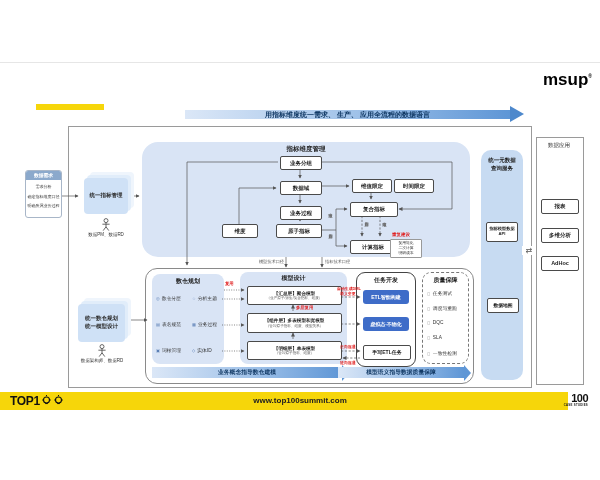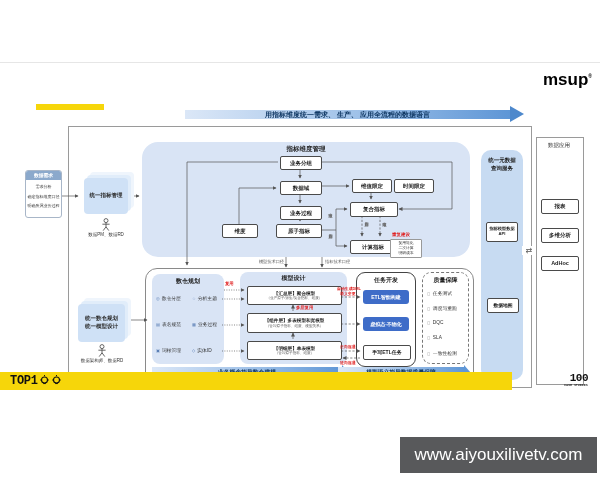--- a/index.html
+++ b/index.html
@@ -251,41 +251,39 @@
     <path class="ln dot" marker-end="url(#ar)" d="M222,325 H244"></path>
     <path class="ln dot" marker-end="url(#ar)" d="M222,351 H244"></path>
     <path class="ln" marker-end="url(#ar)" d="M293,311 V305"></path>
     <path class="ln" marker-end="url(#ar)" d="M293,339 V333"></path>
     <path class="ln dash" marker-end="url(#ar)" d="M341,297 H360"></path>
     <path class="ln dash" marker-end="url(#ar)" d="M341,324 H360"></path>
     <path class="ln dash" marker-end="url(#ar)" d="M341,351 H360"></path>
     <path class="ln dash" marker-end="url(#ar)" d="M360,358 H343"></path>
   </svg>
 
-  <div class="abs z3" style="left:0;top:372px;width:512px;height:18px;background:#f6d60a;font-family:Liberation Mono, monospace;">
+  <div class="abs z3" style="left:0;top:392px;width:568px;height:18px;background:#f6d60a;">
     <div class="abs" style="left:10px;top:1.5px;display:flex;align-items:center;gap:1px;">
       <span style="font-size:12px;font-weight:900;color:#111;letter-spacing:-.3px;">TOP1</span>
       <svg width="11" height="13" viewBox="0 0 11 13">
         <circle cx="5.5" cy="6" r="3" fill="none" stroke="#111" stroke-width="1.1"></circle>
         <line x1="4.2" y1="9.5" x2="6.8" y2="9.5" stroke="#111" stroke-width="1.1"></line>
         <line x1="5.5" y1="1" x2="5.5" y2="2.2" stroke="#111" stroke-width="1"></line>
         <line x1="1.2" y1="6" x2="2.2" y2="6" stroke="#111" stroke-width="1"></line>
         <line x1="8.8" y1="6" x2="9.8" y2="6" stroke="#111" stroke-width="1"></line>
       </svg>
       <svg width="11" height="13" viewBox="0 0 11 13">
         <circle cx="5.5" cy="6" r="3" fill="none" stroke="#111" stroke-width="1.1"></circle>
         <line x1="4.2" y1="9.5" x2="6.8" y2="9.5" stroke="#111" stroke-width="1.1"></line>
         <line x1="5.5" y1="1" x2="5.5" y2="2.2" stroke="#111" stroke-width="1"></line>
         <line x1="1.2" y1="6" x2="2.2" y2="6" stroke="#111" stroke-width="1"></line>
         <line x1="8.8" y1="6" x2="9.8" y2="6" stroke="#111" stroke-width="1"></line>
       </svg>
     </div>
+    <div class="abs" style="left:0;top:4px;width:600px;text-align:center;font-size:8px;font-weight:700;color:#222;">www.top100summit.com</div>
     <div class="abs" style="left:550px;top:1px;text-align:right;width:38px;">
       <div style="font-size:11px;font-weight:900;color:#111;line-height:11px;letter-spacing:-.5px;">100</div>
       <div style="font-size:2.8px;font-weight:700;color:#111;letter-spacing:.3px;line-height:3px;">CASE STUDIES</div>
     </div>
   </div>
 
-  <div class="abs z3" style="left:400px;top:437px;width:197px;height:36px;background:#58595b;display:flex;align-items:center;justify-content:center;">
-    <span style="color:#fff;font-size:17px;">www.aiyouxilivetv.com</span>
-  </div>
 
 </div>
 
 </body></html>

